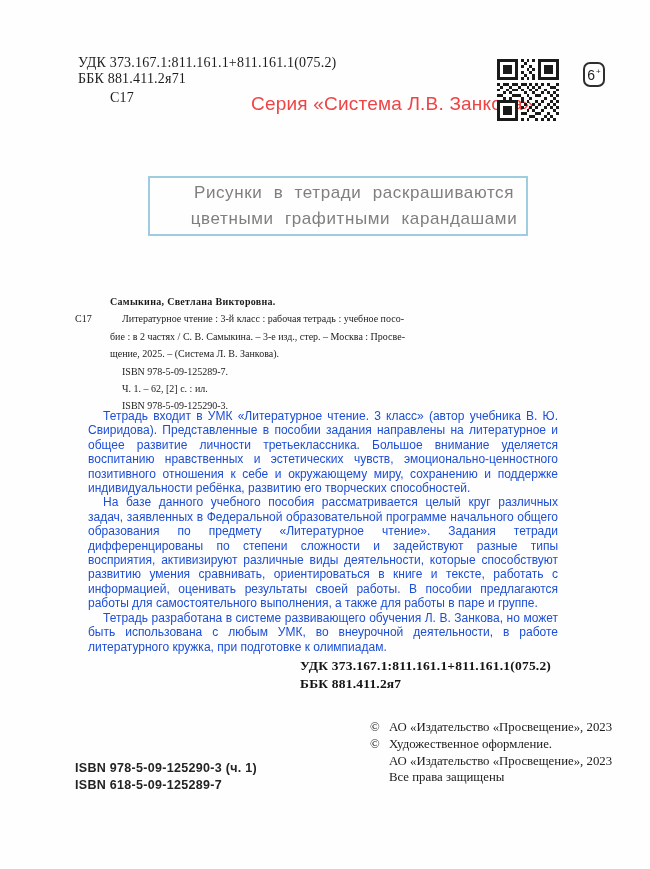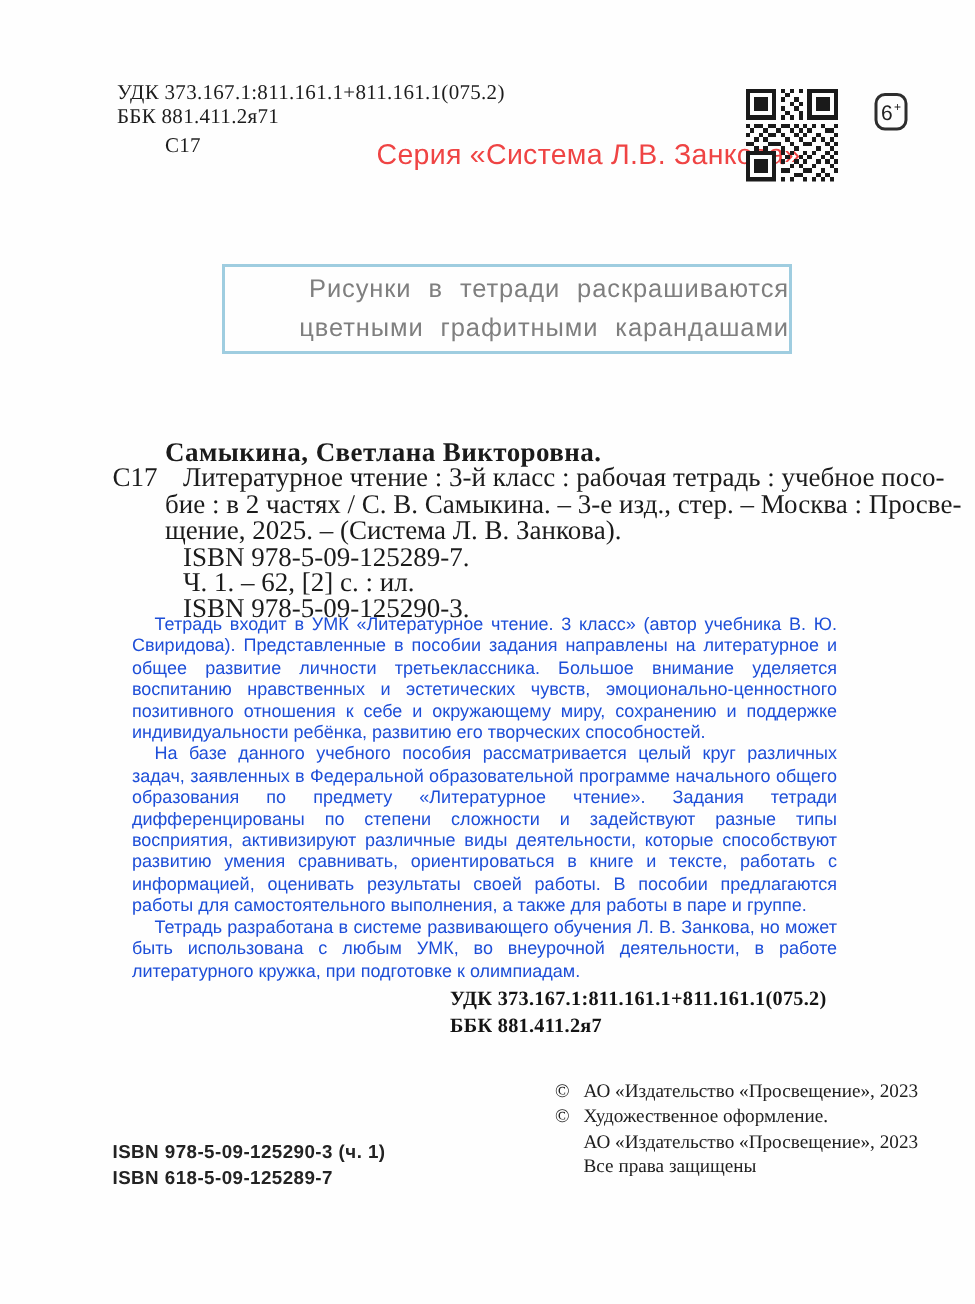--- a/index.html
+++ b/index.html
@@ -32,30 +32,30 @@
     display:flex; align-items:center; justify-content:center;
     font-family:"Liberation Sans", sans-serif; font-size:14px; color:#222;
   }
   .age-badge .plus { font-size:8px; margin-left:1px; margin-top:-6px; }
 
   
   .notice-box {
     position:absolute; left:148px; top:176px; width:380px; height:60px;
     border:2px solid #9fcde0; box-sizing:border-box;
     display:flex; flex-direction:column; justify-content:center;
-    text-align:right;
+    text-align:center;
     font-family:"Liberation Sans", sans-serif;
     font-size:17px; line-height:26px; color:#7f7f7f;
     letter-spacing:0.6px; word-spacing:6px;padding-left:32px;
   }
 
   
   .catalog {
     position:absolute; left:75px; top:293px; width:500px;
-    font-size:18px; line-height:17.4px; color:#1b1b1b;
+    font-size:10px; line-height:17.4px; color:#1b1b1b;
   }
   .catalog .author { font-weight:bold; margin-left:35px; letter-spacing:0.3px; }
   .catalog .entry { position:relative; margin-left:35px; }
   .catalog .entry .code { position:absolute; left:-35px; top:0; }
   .catalog .entry-line { white-space:nowrap; }
   .catalog .entry-line.first { text-indent:12px; }
   .catalog .ind { margin-left:47px; white-space:nowrap; }
 
   
   .annotation {

